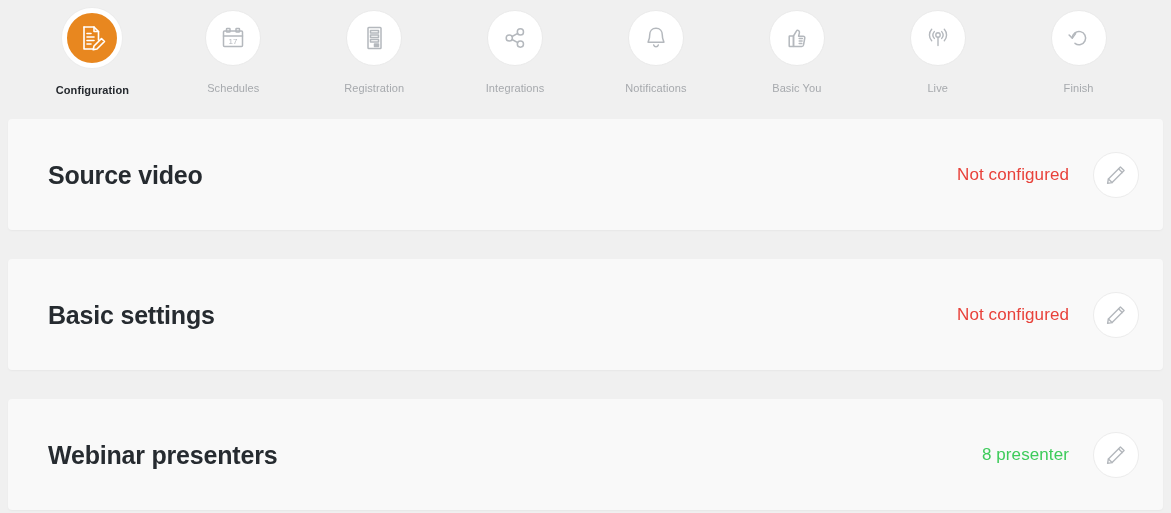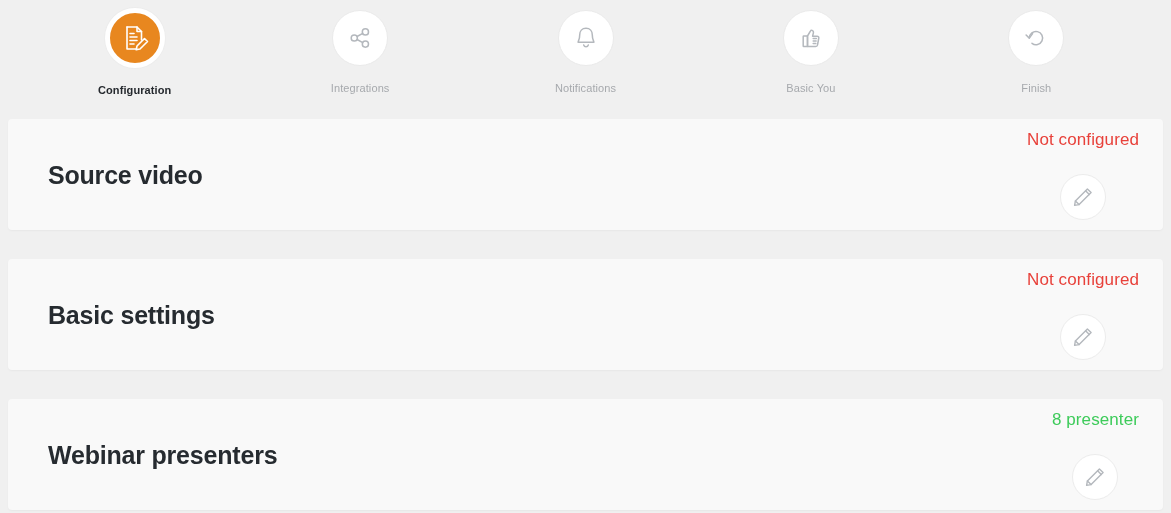--- a/index.html
+++ b/index.html
@@ -85,21 +85,20 @@
     font-size: 25px;
     line-height: 30px;
     font-weight: bold;
     color: #262b30;
     letter-spacing: -0.2px;
   }
   .card-right {
     display: flex;
     align-items: center;
     gap: 24px;
-    flex-direction: column;
   }
   .card-status {
     font-size: 17px;
     line-height: 20px;
     letter-spacing: 0.1px;
   }
   .status-error { color: #e8413a; }
   .status-ok { color: #3dcb5a; }
   .edit-btn {
     width: 46px;
@@ -131,21 +130,49 @@
           <line x1="10" y1="14" x2="17" y2="14"></line>
           <line x1="10" y1="17.5" x2="17" y2="17.5"></line>
           <line x1="10" y1="21" x2="14" y2="21"></line>
           <path d="M24.5 15.5 l3 3 -7.5 7.5 -3.8 0.8 0.8 -3.8 z"></path>
         </svg>
       </span>
     </span>
     <span class="step-label">Configuration</span>
   </div>
 
-
+  <div class="step">
+    <span class="step-circle">
+      <span class="step-icon">
+        <svg width="28" height="28" viewBox="0 0 28 28" fill="none" stroke="#b4b8bd" stroke-width="1.5" stroke-linecap="round" stroke-linejoin="round">
+          <rect x="4.5" y="7" width="19" height="15.5" rx="1"></rect>
+          <line x1="4.5" y1="12" x2="23.5" y2="12"></line>
+          <rect x="7.5" y="4.5" width="3.5" height="3.6" rx="0.6"></rect>
+          <rect x="17" y="4.5" width="3.5" height="3.6" rx="0.6"></rect>
+          <text x="14" y="19.6" font-family="'Liberation Sans', sans-serif" font-size="8" fill="#b4b8bd" stroke="none" text-anchor="middle">17</text>
+        </svg>
+      </span>
+    </span>
+    <span class="step-label">Schedules</span>
+  </div>
+
+  <div class="step">
+    <span class="step-circle">
+      <span class="step-icon">
+        <svg width="28" height="28" viewBox="0 0 28 28" fill="none" stroke="#b4b8bd" stroke-width="1.5" stroke-linejoin="round">
+          <rect x="8" y="3.5" width="13" height="21" rx="0.8"></rect>
+          <rect x="10.5" y="6.5" width="8" height="2.6"></rect>
+          <rect x="10.5" y="11" width="8" height="2.6"></rect>
+          <rect x="10.5" y="15.5" width="8" height="2.6"></rect>
+          <rect x="14.5" y="20" width="4" height="2.4" fill="#b4b8bd"></rect>
+        </svg>
+      </span>
+    </span>
+    <span class="step-label">Registration</span>
+  </div>
 
   <div class="step">
     <span class="step-circle">
       <span class="step-icon">
         <svg width="28" height="28" viewBox="0 0 28 28" fill="none" stroke="#b4b8bd" stroke-width="1.5" stroke-linecap="round" stroke-linejoin="round">
           <circle cx="8.3" cy="14" r="3.1"></circle>
           <circle cx="19.4" cy="7.9" r="3.1"></circle>
           <circle cx="19.4" cy="20.1" r="3.1"></circle>
           <line x1="11" y1="12.5" x2="16.8" y2="9.3"></line>
           <line x1="11" y1="15.5" x2="16.8" y2="18.7"></line>
@@ -175,20 +202,35 @@
           <rect x="6.2" y="12" width="4.3" height="10.5" rx="0.5"></rect>
           <line x1="16.2" y1="14.6" x2="19.4" y2="14.6"></line>
           <line x1="16.2" y1="17.1" x2="19.1" y2="17.1"></line>
           <line x1="16.2" y1="19.6" x2="18.8" y2="19.6"></line>
         </svg>
       </span>
     </span>
     <span class="step-label">Basic You</span>
   </div>
 
+  <div class="step">
+    <span class="step-circle">
+      <span class="step-icon">
+        <svg width="28" height="28" viewBox="0 0 28 28" fill="none" stroke="#b4b8bd" stroke-width="1.4" stroke-linecap="round">
+          <circle cx="14" cy="11" r="2.2"></circle>
+          <line x1="14" y1="13.2" x2="14" y2="21.5"></line>
+          <path d="M10.3 7.6 a5.2 5.2 0 0 0 0 6.8"></path>
+          <path d="M17.7 7.6 a5.2 5.2 0 0 1 0 6.8"></path>
+          <path d="M7.7 5.2 a8.6 8.6 0 0 0 0 11.6"></path>
+          <path d="M20.3 5.2 a8.6 8.6 0 0 1 0 11.6"></path>
+        </svg>
+      </span>
+    </span>
+    <span class="step-label">Live</span>
+  </div>
 
   <div class="step">
     <span class="step-circle">
       <span class="step-icon">
         <svg width="28" height="28" viewBox="0 0 28 28" fill="none" stroke="#b4b8bd" stroke-width="1.5" stroke-linecap="round" stroke-linejoin="round">
           <path d="M7.4 14 a6.6 6.6 0 1 1 2.6 5.3"></path>
           <polyline points="10.6,9.6 7.3,14.1 4.1,11"></polyline>
         </svg>
       </span>
     </span>

